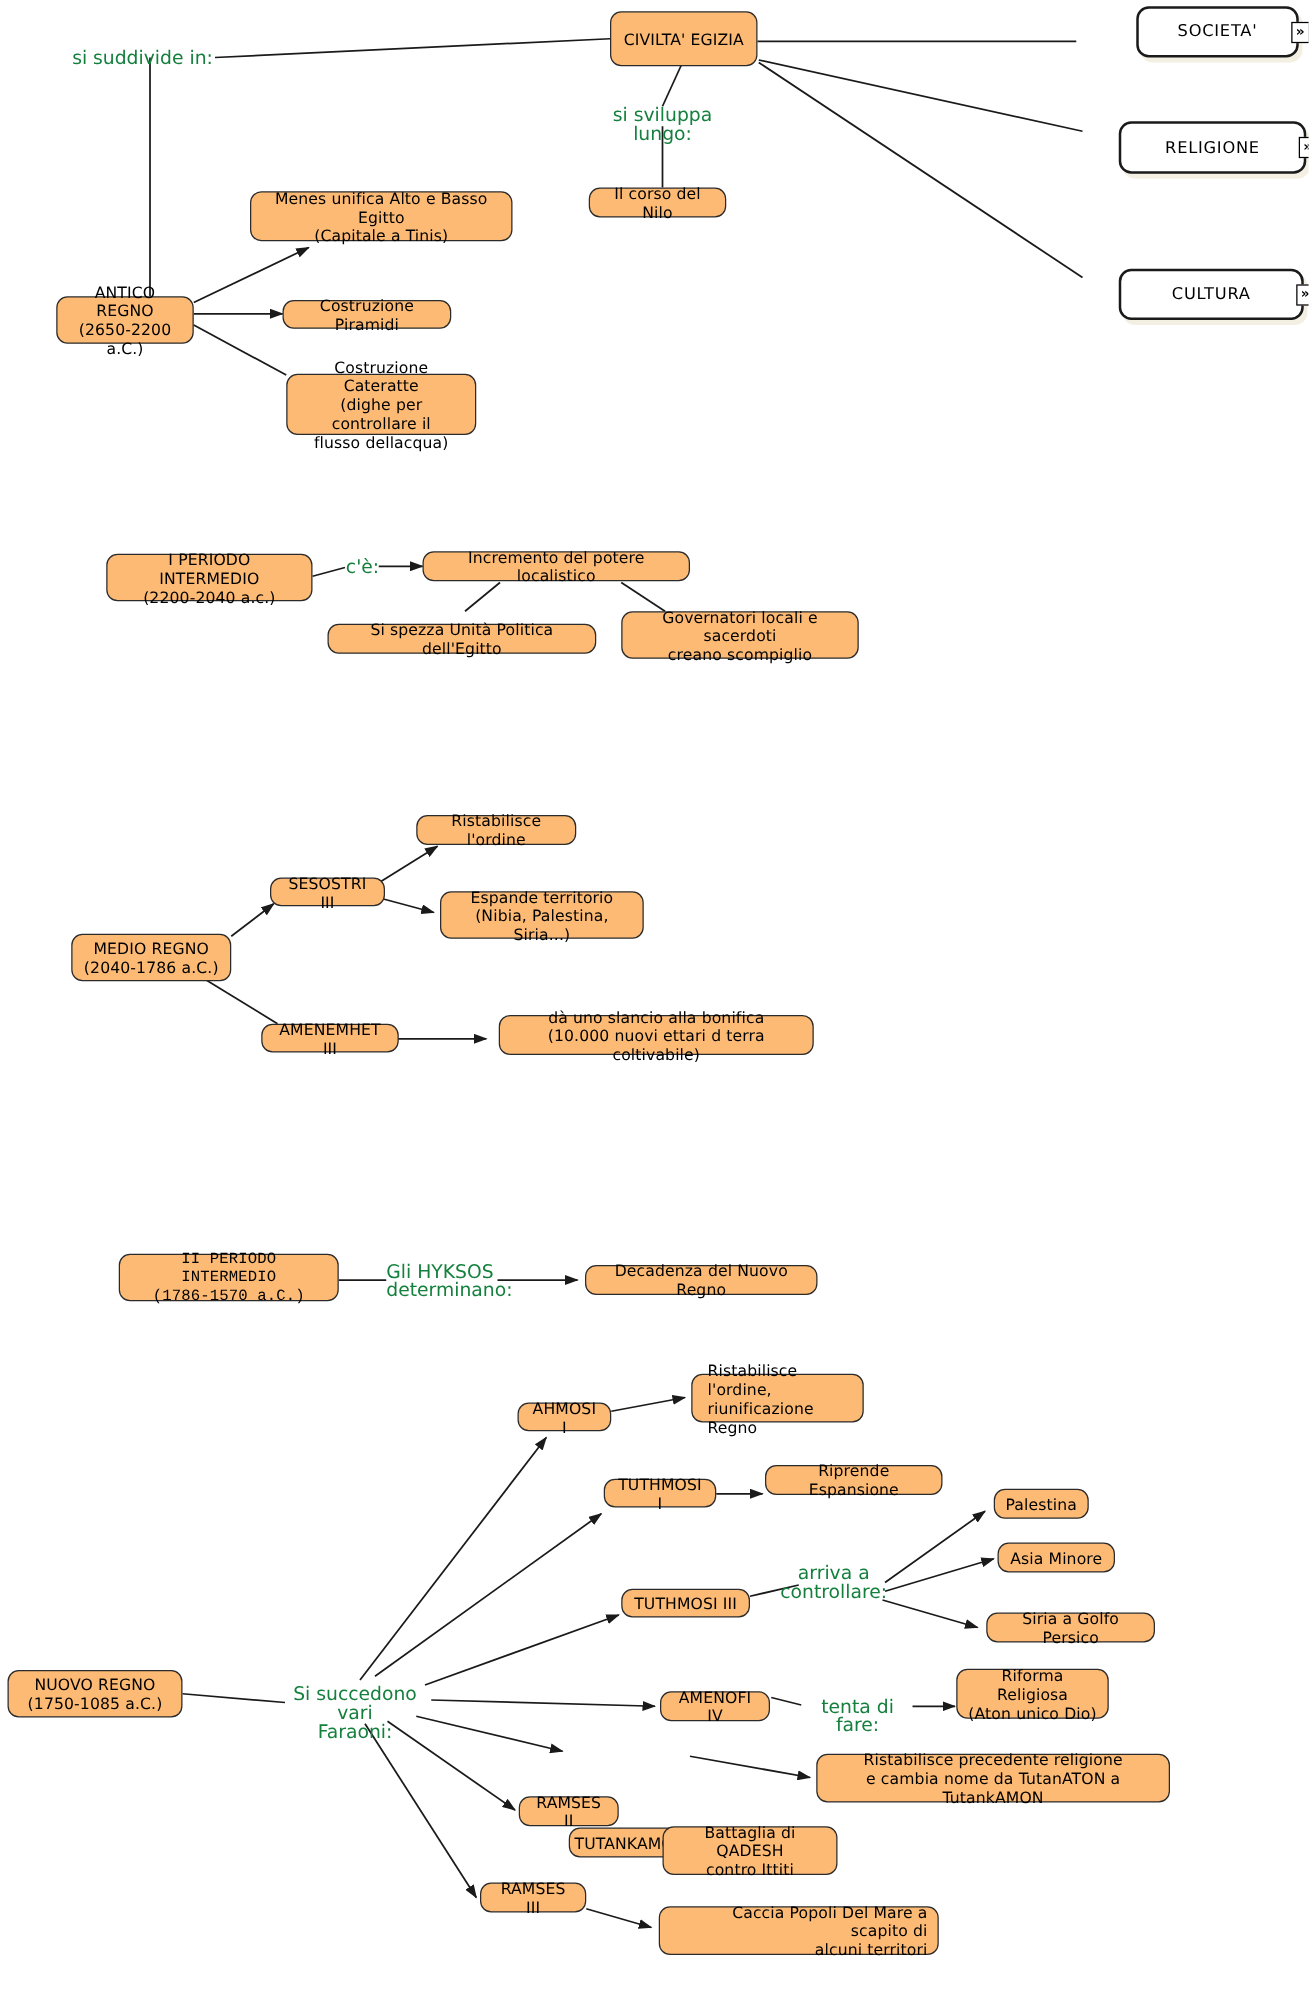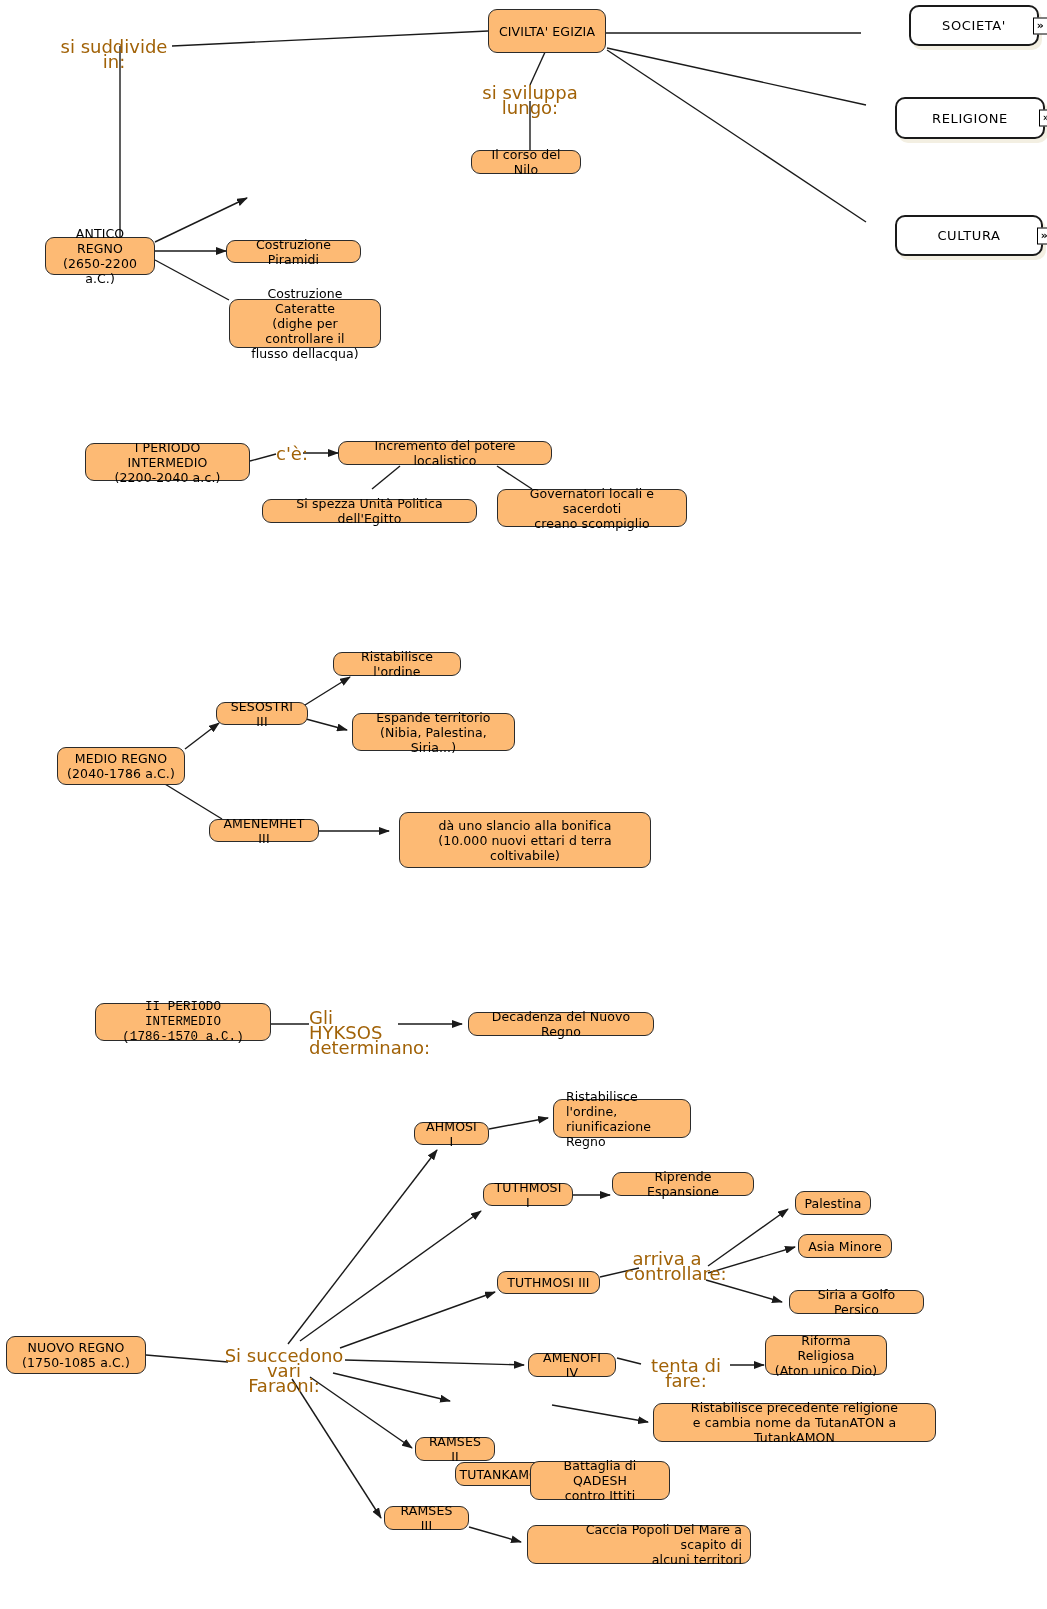--- a/index.html
+++ b/index.html
@@ -61,26 +61,26 @@
     border:1px solid #000000;
     font-size:11px;
     line-height:13px;
     text-align:center;
     font-weight:700;
     color:#000;
   }
   
   .linklabel{
     position:absolute;
-    font-size:18px;
+    font-size:15px;
     line-height:15px;
     text-align:center;
     white-space:pre-line;
     background:transparent;
-    color:#a16207;
+    color:#15803d;
   }
   .linklabel.left{text-align:left;}
 </style>
 </head>
 <body>
 
 <div id="canvas">
 
   <svg id="edges" viewBox="0 0 1047 1609">
     <defs>
@@ -177,20 +177,22 @@
     <span>CULTURA</span>
     <span class="link-badge">»</span>
   </div>
 
   <div class="linklabel" style="left:55px;top:39px;width:118px;">si suddivide in:</div>
 
   <div class="linklabel" style="left:468px;top:85px;width:124px;">si sviluppa lungo:</div>
 
   <div class="node" style="left:471px;top:150px;width:110px;height:24px;">Il corso del Nilo</div>
 
+  <div class="node" style="left:200px;top:153px;width:210px;height:40px;">Menes unifica Alto e Basso Egitto
+(Capitale a Tinis)</div>
 
   <div class="node" style="left:45px;top:237px;width:110px;height:38px;">ANTICO REGNO
 (2650-2200 a.C.)</div>
 
   <div class="node" style="left:226px;top:240px;width:135px;height:23px;text-align:center;">Costruzione Piramidi</div>
 
   <div class="node" style="left:229px;top:299px;width:152px;height:49px;">Costruzione Cateratte
 (dighe per controllare il
 flusso dellacqua)</div>
 
@@ -211,21 +213,21 @@
   <div class="node" style="left:216px;top:702px;width:92px;height:23px;">SESOSTRI III</div>
 
   <div class="node" style="left:352px;top:713px;width:163px;height:38px;">Espande territorio
 (Nibia, Palestina, Siria...)</div>
 
   <div class="node" style="left:57px;top:747px;width:128px;height:38px;">MEDIO REGNO
 (2040-1786 a.C.)</div>
 
   <div class="node" style="left:209px;top:819px;width:110px;height:23px;">AMENEMHET III</div>
 
-  <div class="node" style="left:399px;top:812px;width:252px;height:56px;">dà uno slancio alla bonifica
+  <div class="node" style="left:399px;top:812px;width:252px;height:32px;">dà uno slancio alla bonifica
 (10.000 nuovi ettari d terra coltivabile)</div>
 
   <div class="node" style="left:95px;top:1003px;width:176px;height:38px;font-family:Liberation Mono, monospace;">II PERIODO INTERMEDIO
 (1786-1570 a.C.)</div>
 
   <div class="linklabel left" style="left:309px;top:1010px;width:95px;">Gli HYKSOS
 determinano:</div>
 
   <div class="node" style="left:468px;top:1012px;width:186px;height:24px;">Decadenza del Nuovo Regno</div>
 

